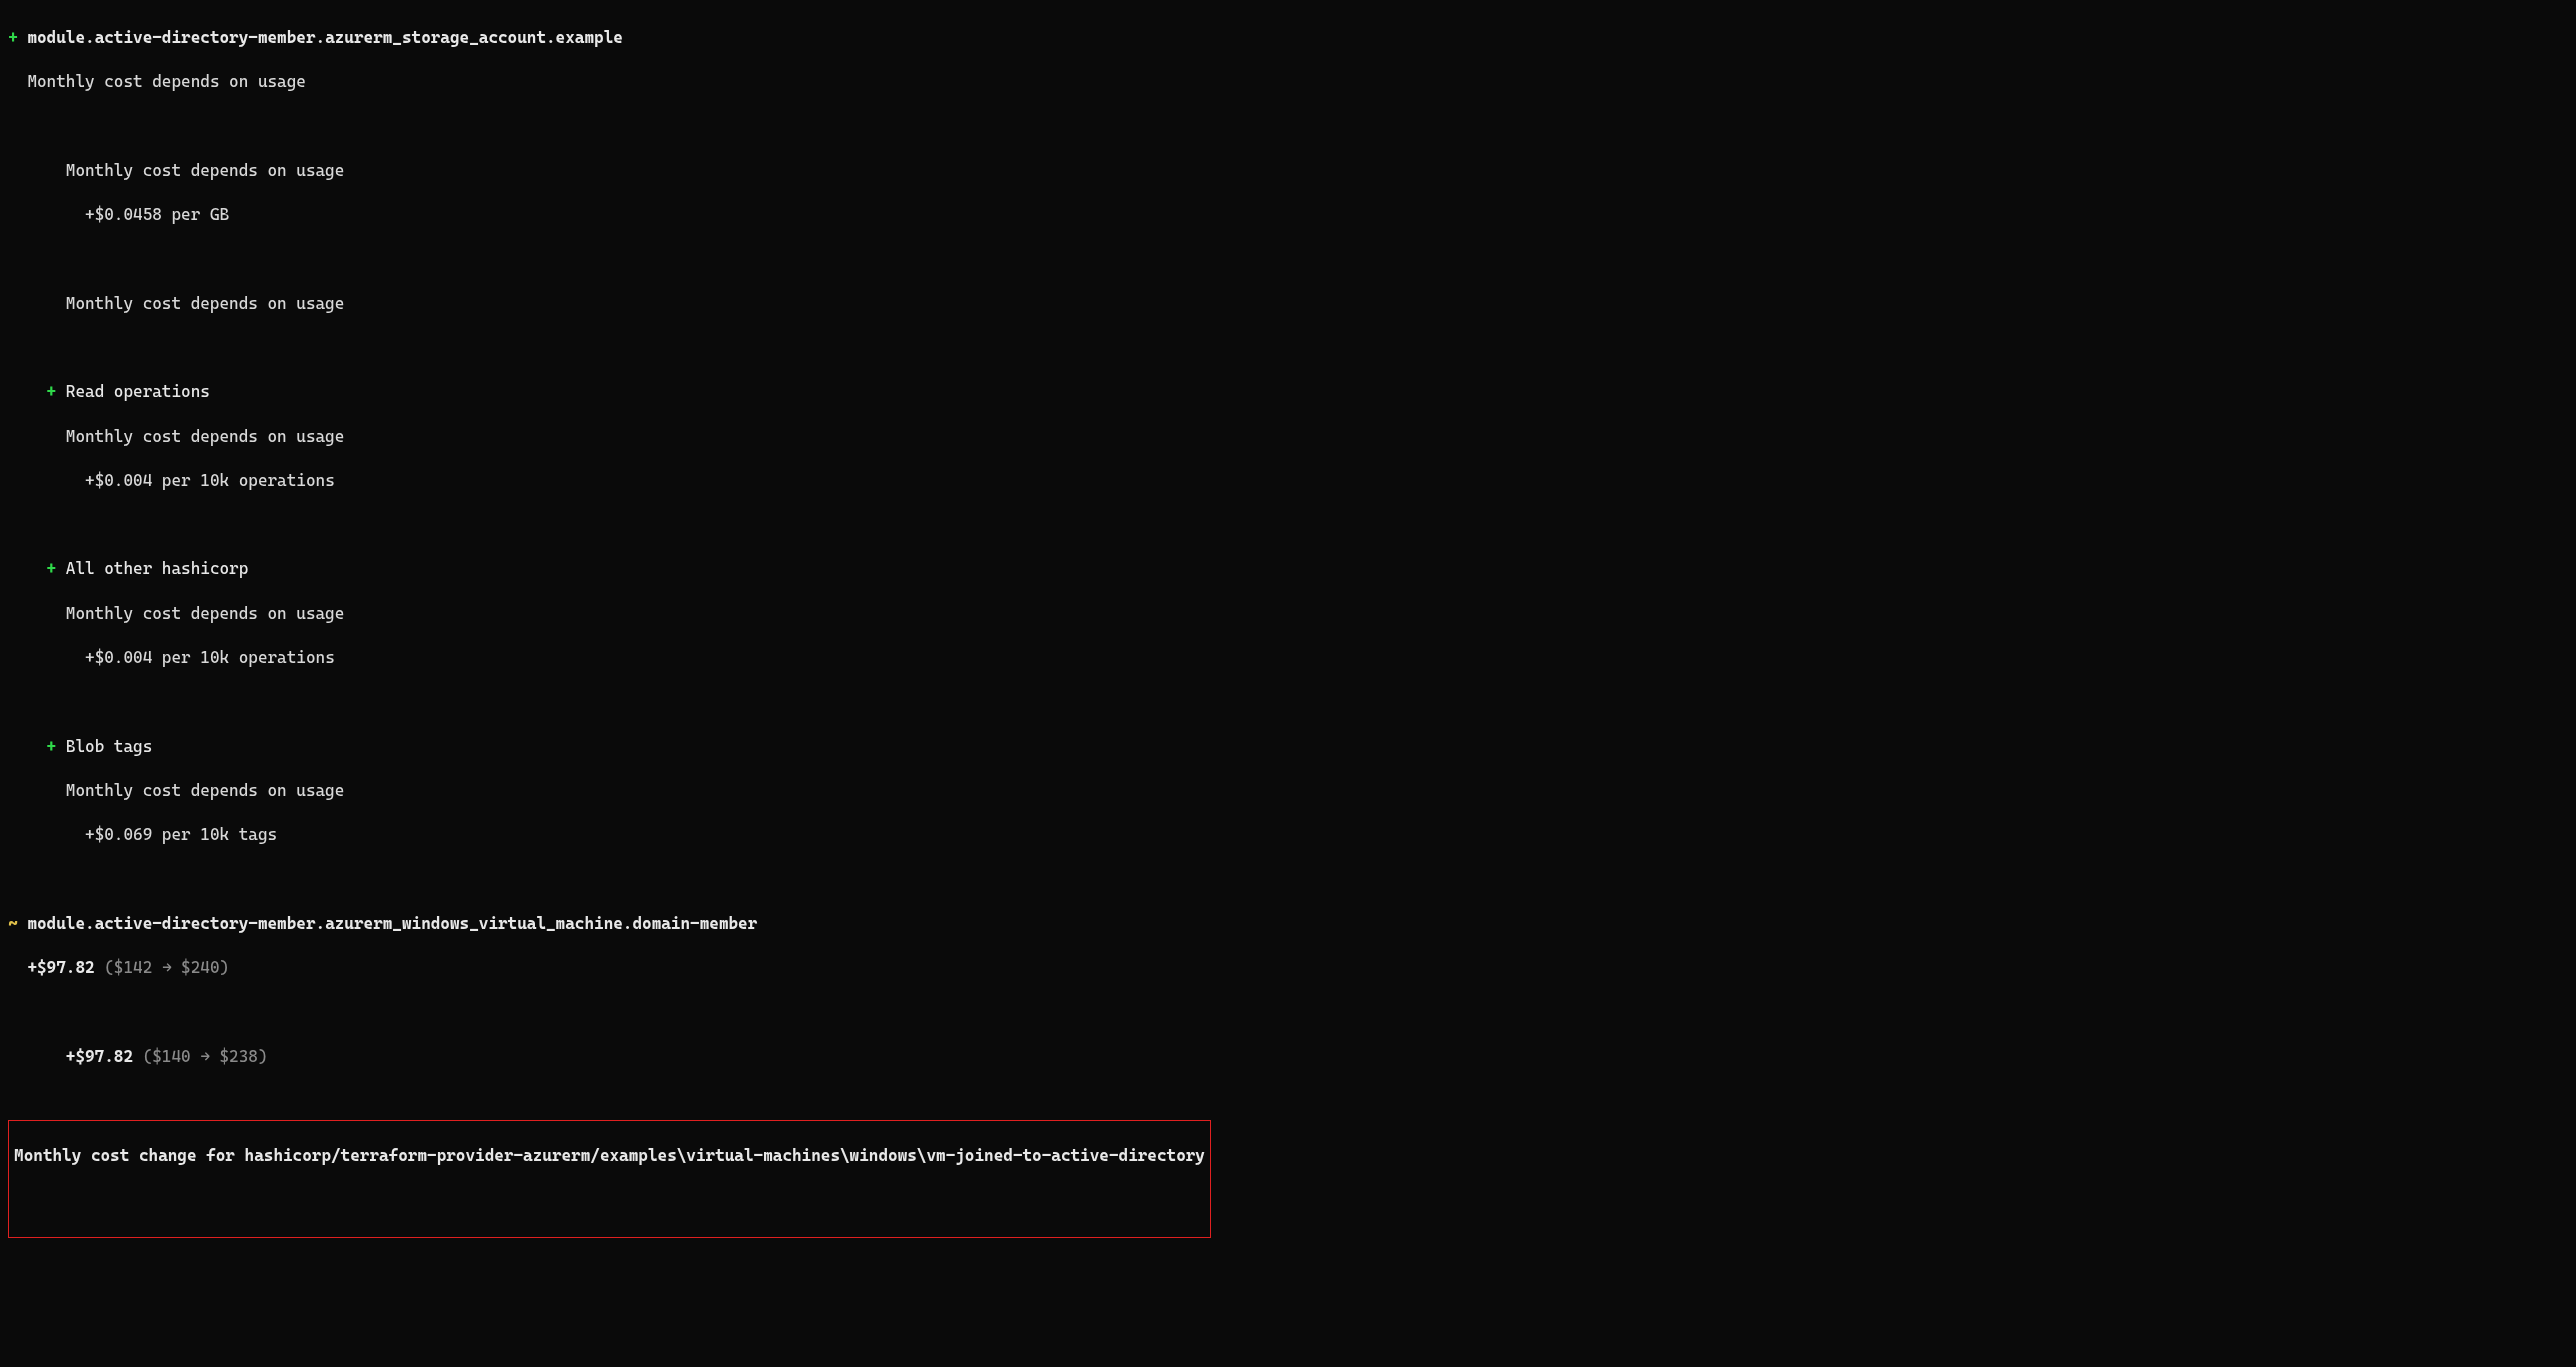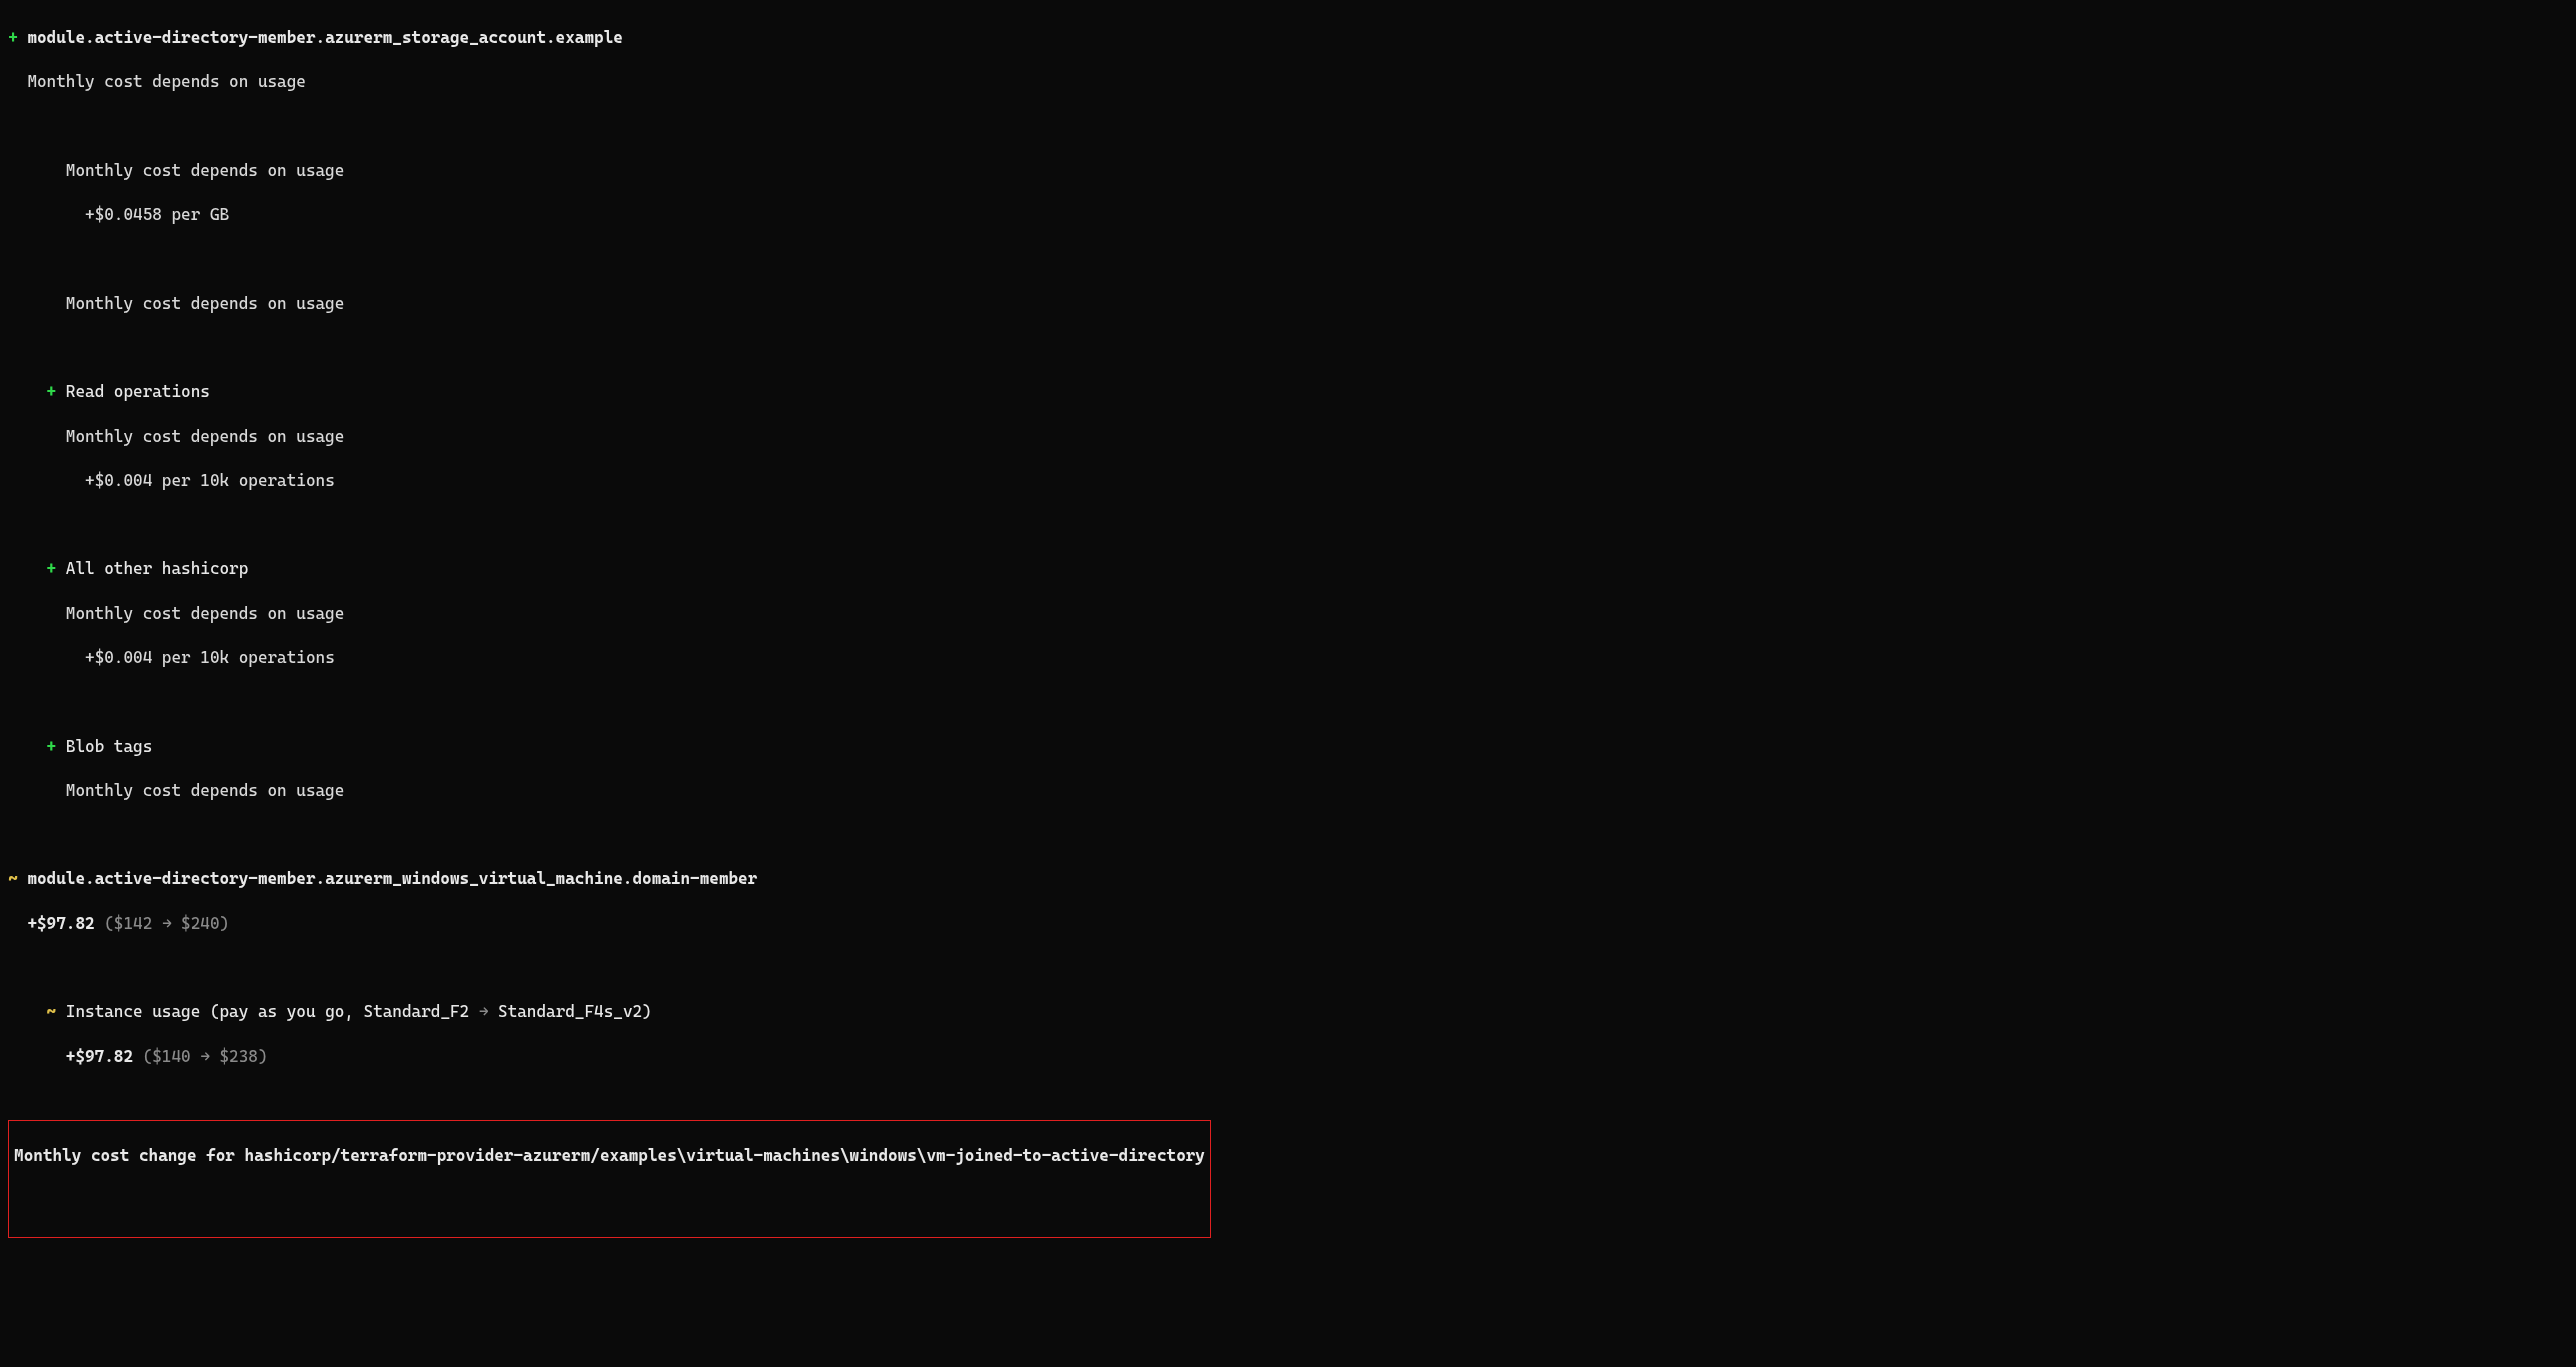--- a/index.html
+++ b/index.html
@@ -47,25 +47,25 @@
 <span class="line">    <span class="green bold">+</span><span> </span><span class="white">Read operations</span></span>
 <span class="line">      <span>Monthly cost depends on usage</span></span>
 <span class="line">        <span>+$0.004 per 10k operations</span></span>
 <span class="line"> </span>
 <span class="line">    <span class="green bold">+</span><span> </span><span class="white">All other hashicorp</span></span>
 <span class="line">      <span>Monthly cost depends on usage</span></span>
 <span class="line">        <span>+$0.004 per 10k operations</span></span>
 <span class="line"> </span>
 <span class="line">    <span class="green bold">+</span><span> </span><span class="white">Blob tags</span></span>
 <span class="line">      <span>Monthly cost depends on usage</span></span>
+<span class="line">        <span>+$0.069 per 10k tags</span></span>
 <span class="line"> </span>
 <span class="line"><span class="yellow bold">~</span><span> </span><span class="white bold">module.active-directory-member.azurerm_windows_virtual_machine.domain-member</span></span>
 <span class="line">  <span class="white bold">+$97.82</span> <span class="gray">(</span><span class="gray">$142</span> <span class="gray">→</span> <span class="gray">$240</span><span class="gray">)</span></span>
 <span class="line"> </span>
-<span class="line">    <span class="yellow bold">~</span><span> </span><span class="white">Instance usage (pay as you go, Standard_F2</span> <span class="gray">→</span> <span class="white">Standard_F4s_v2)</span></span>
 <span class="line">      <span class="white bold">+$97.82</span> <span class="gray">(</span><span class="gray">$140</span> <span class="gray">→</span> <span class="gray">$238</span><span class="gray">)</span></span>
 
 <div class="box">
 <span class="line"><span class="white bold">Monthly cost change for hashicorp/terraform-provider-azurerm/examples\virtual-machines\windows\vm-joined-to-active-directory</span></span>
 
 
 </div>
 
 
 

